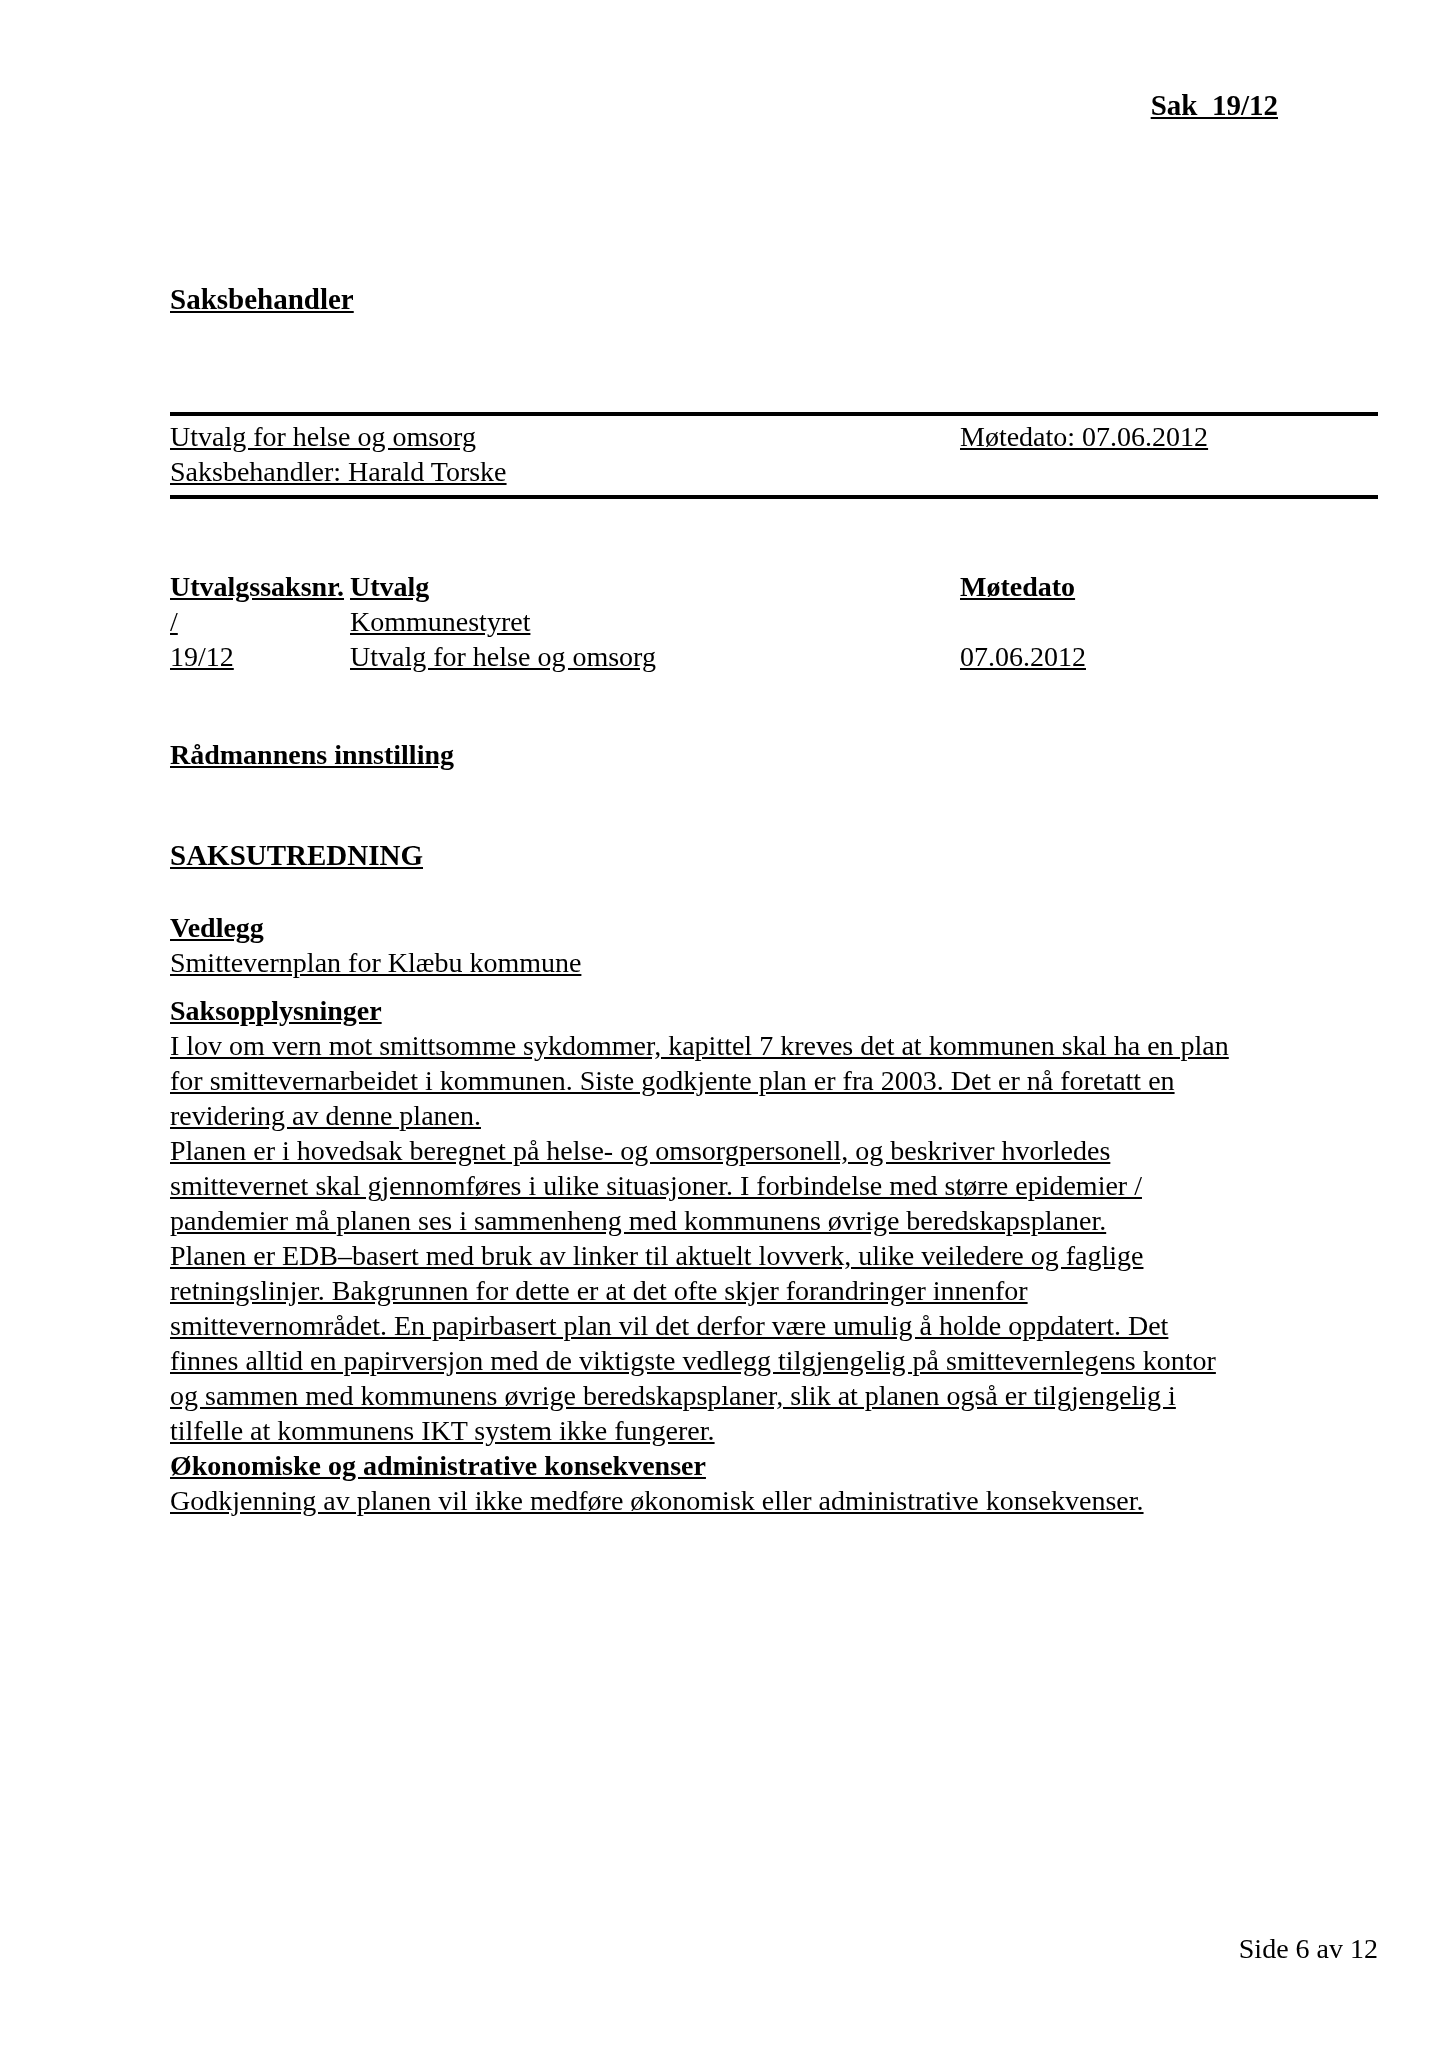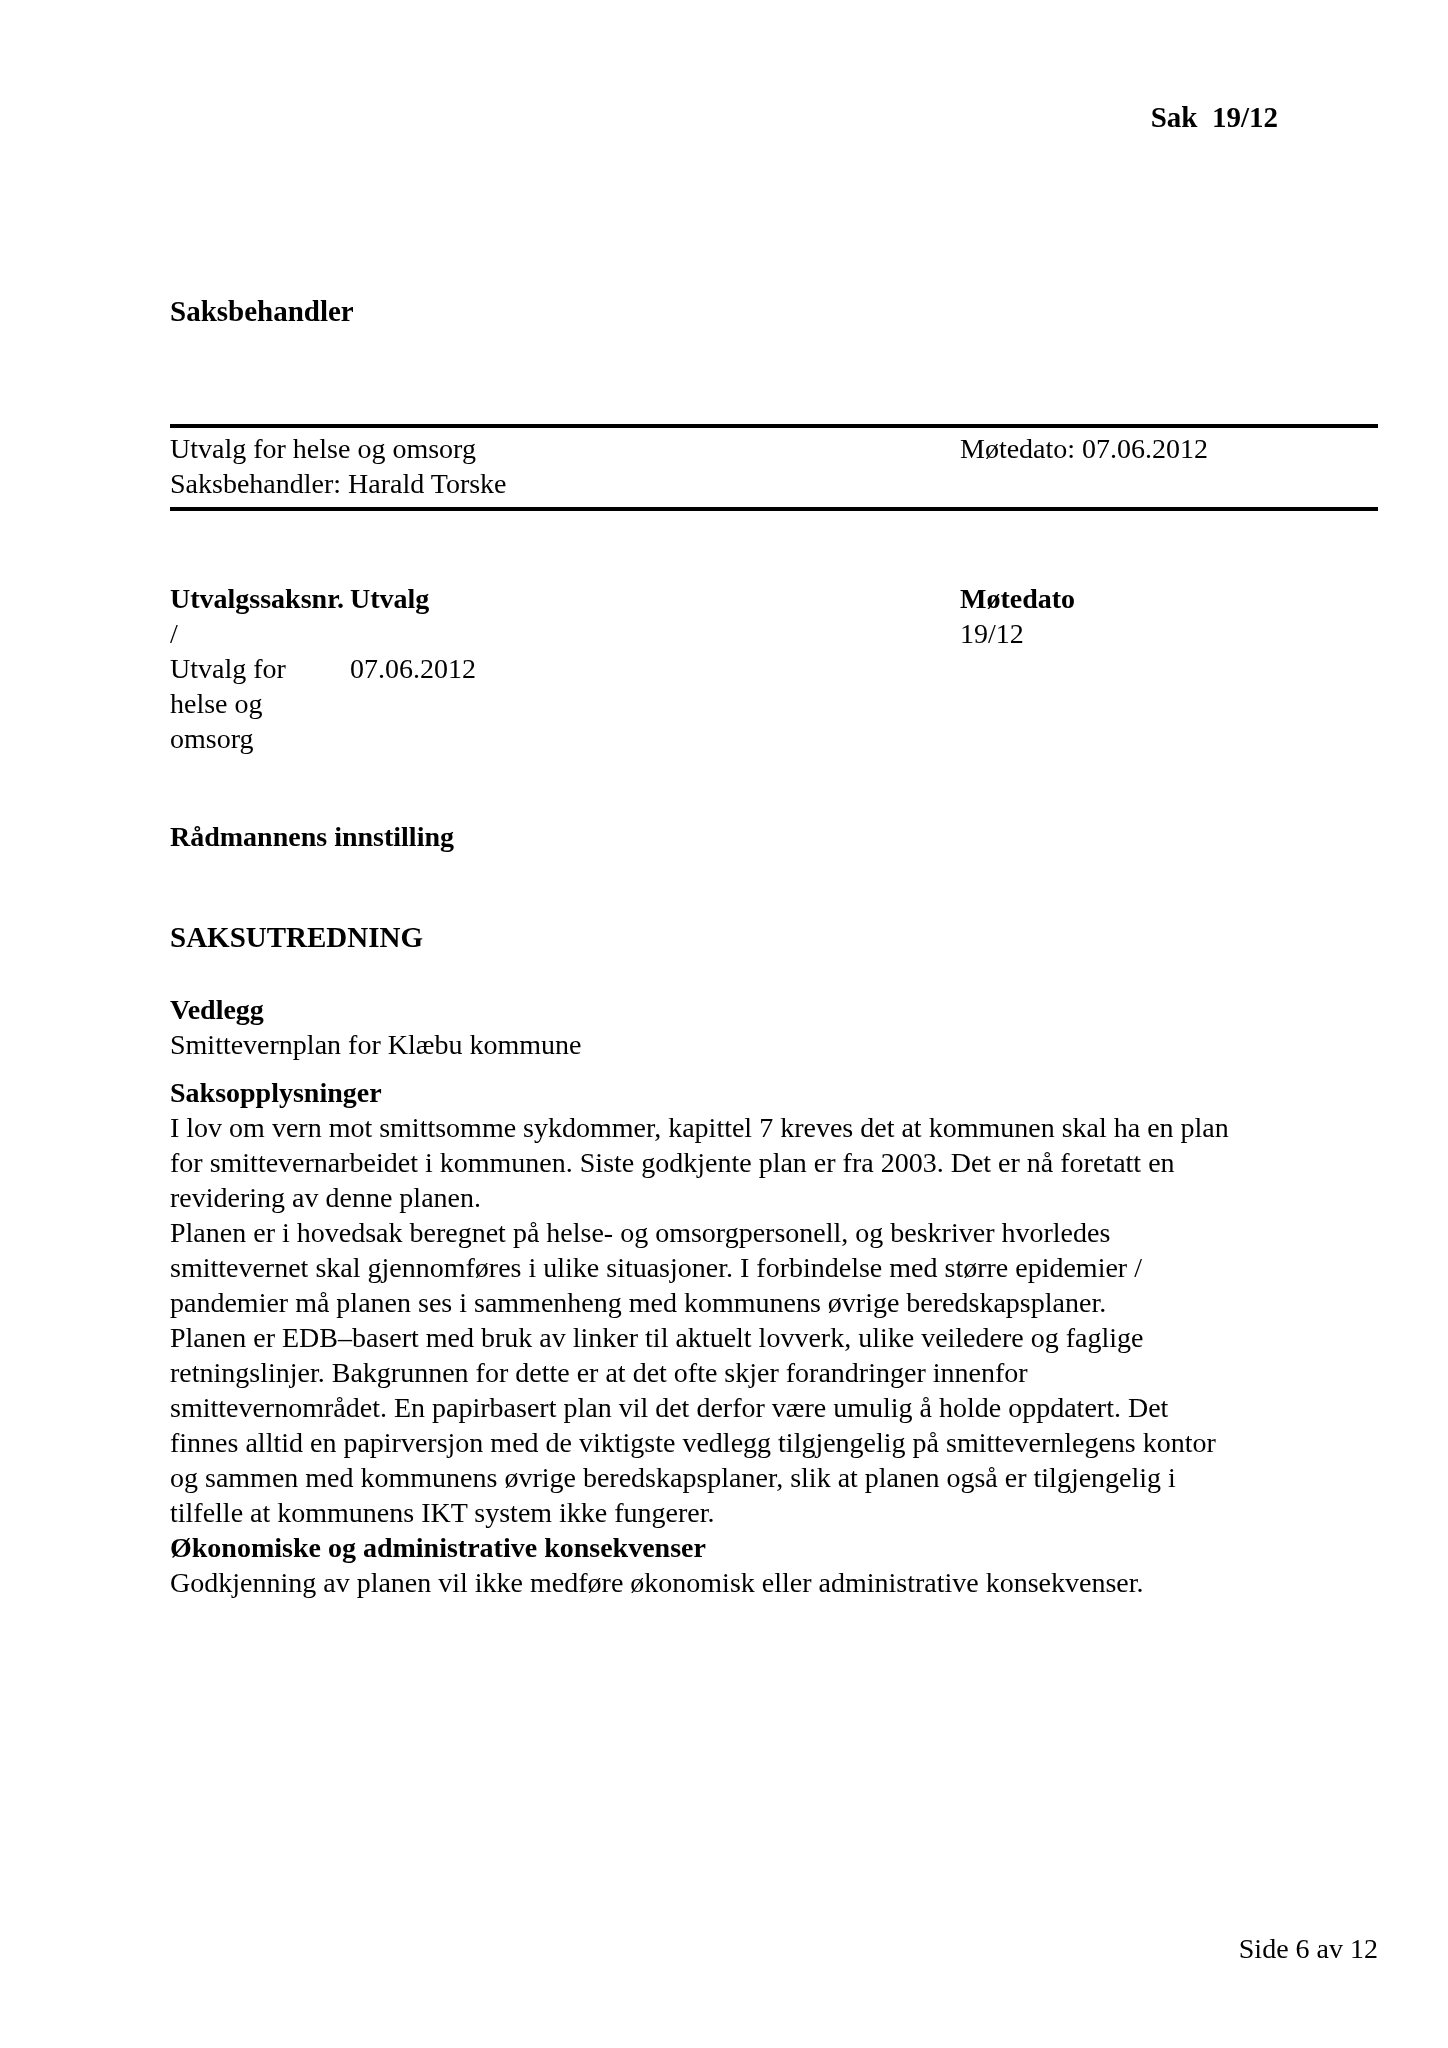--- a/index.html
+++ b/index.html
@@ -11,22 +11,23 @@
     background: #ffffff;
     font-family: "Liberation Serif", "DejaVu Serif", serif;
     color: #000000;
     font-size: 28px;
     line-height: 35px;
     overflow: hidden;
   }
   .content {
     position: absolute;
     left: 170px;
-    top: 12px;
+    top: 0;
     width: 1208px;
+    text-decoration: underline;
   }
   .sak-line {
     margin-top: 88px;
     text-align: right;
     padding-right: 100px;
     font-weight: bold;
     white-space: pre;
     font-size: 29px;
   }
   .doc-title {
@@ -86,20 +87,21 @@
         <span>Saksbehandler: Harald Torske</span>
       </div>
     </div>
 
     <div class="case-table">
       <span class="hdr">Utvalgssaksnr.</span>
       <span class="hdr">Utvalg</span>
       <span class="hdr">Møtedato</span>
 
       <span>/</span>
+      <span>Kommunestyret</span>
       <span></span>
 
       <span>19/12</span>
       <span>Utvalg for helse og omsorg</span>
       <span>07.06.2012</span>
     </div>
 
     <div class="sec-innstilling">
       <div class="sec-heading">Rådmannens innstilling</div>
     </div>

